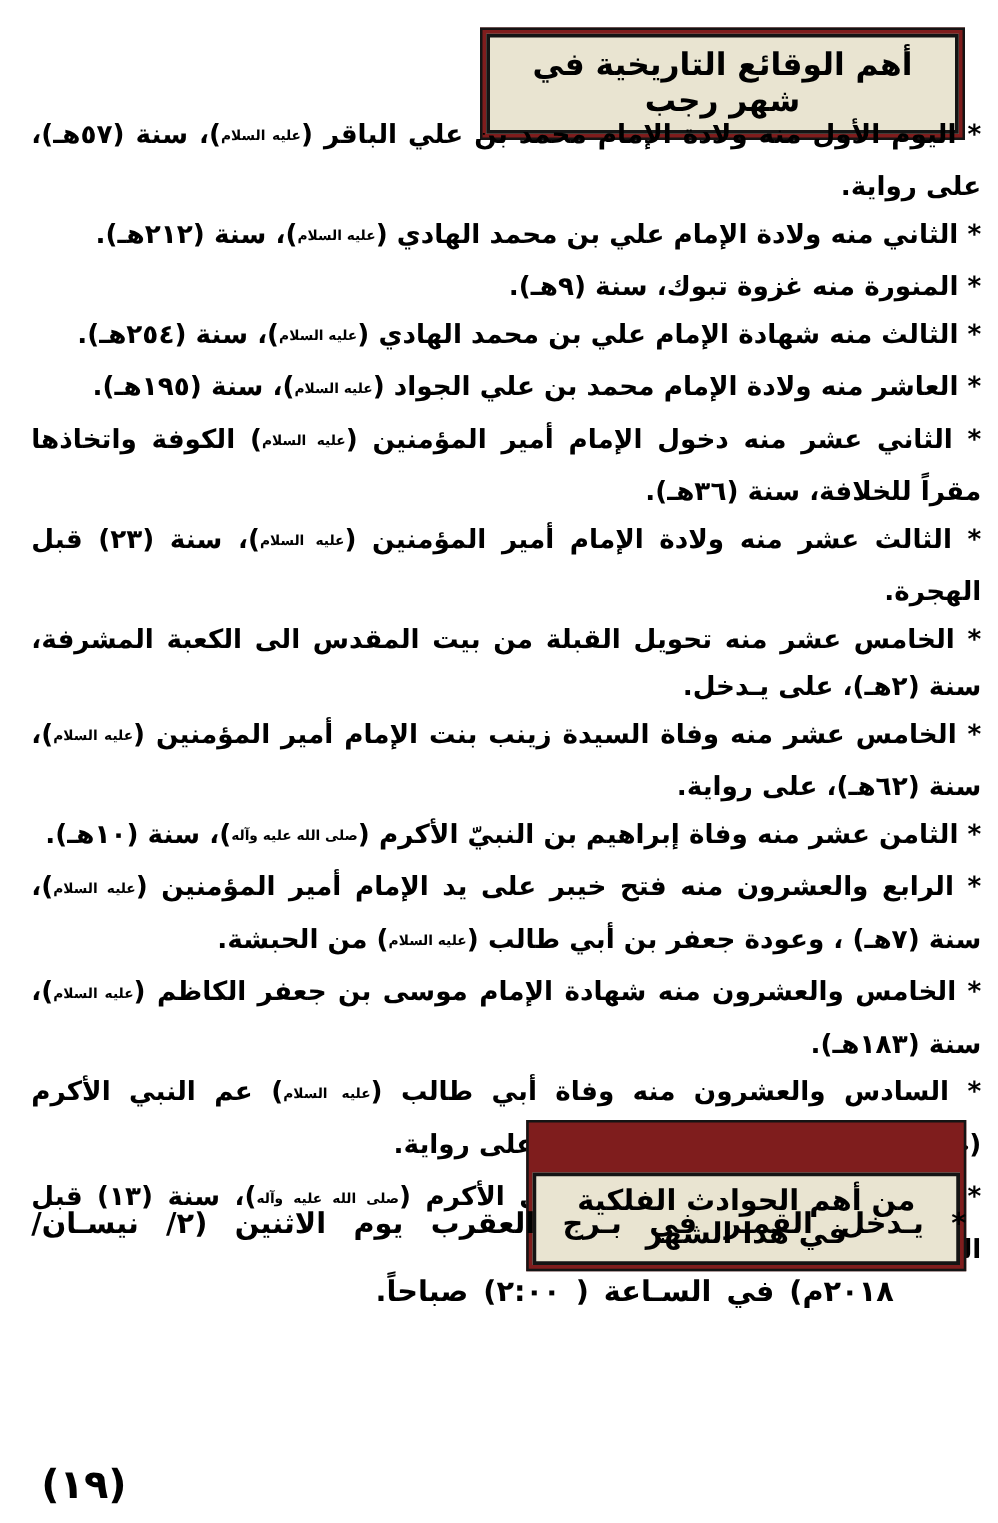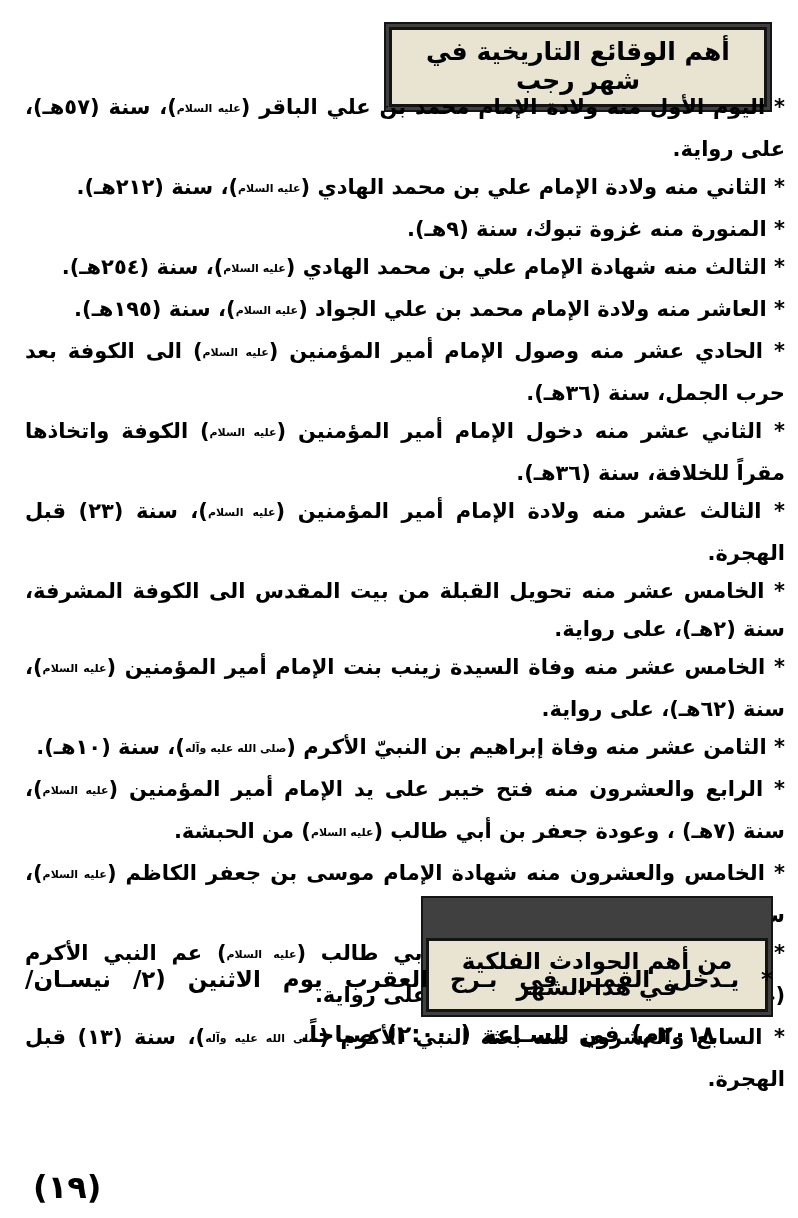--- a/index.html
+++ b/index.html
@@ -12,21 +12,21 @@
     color: #000000;
     direction: rtl;
     font-family: "DejaVu Sans", sans-serif;
     font-weight: bold;
     overflow: hidden;
   }
   .title-box {
     position: absolute;
     box-sizing: border-box;
     border: 2px solid #141414;
-    background: #404040;           
+    background: #7f1d1d;           
     padding: 3px;
   }
   .title-box .inner {
     border: 3px solid #141414;
     background: #e9e4d1;           
     text-align: center;
     padding: 7px 10px 9px 10px;
   }
   .box-history { top: 22px; right: 26px; width: 388px; }
   .box-history .inner { font-size: 25px; }
@@ -82,24 +82,23 @@
   <div class="title-box box-history">
     <div class="inner">أهم الوقائع التاريخية في شهر رجب</div>
   </div>
 
   <div class="history-list">
     <p class="txt">* اليوم الأول منه ولادة الإمام محمد بن علي الباقر (<span class="honorific">عليه السلام</span>)، سنة (٥٧هـ)، على رواية.</p>
     <p class="txt">* الثاني منه ولادة الإمام علي بن محمد الهادي (<span class="honorific">عليه السلام</span>)، سنة (٢١٢هـ).</p>
     <p class="txt">* المنورة منه غزوة تبوك، سنة (٩هـ).</p>
     <p class="txt">* الثالث منه شهادة الإمام علي بن محمد الهادي (<span class="honorific">عليه السلام</span>)، سنة (٢٥٤هـ).</p>
     <p class="txt">* العاشر منه ولادة الإمام محمد بن علي الجواد (<span class="honorific">عليه السلام</span>)، سنة (١٩٥هـ).</p>
-    <p class="txt">* الحادي عشر منه وصول الإمام أمير المؤمنين (<span class="honorific">عليه السلام</span>) الى الكوفة بعد حرب الجمل، سنة (٣٦هـ).</p>
     <p class="txt">* الثاني عشر منه دخول الإمام أمير المؤمنين (<span class="honorific">عليه السلام</span>) الكوفة واتخاذها مقراً للخلافة، سنة (٣٦هـ).</p>
     <p class="txt">* الثالث عشر منه ولادة الإمام أمير المؤمنين (<span class="honorific">عليه السلام</span>)، سنة (٢٣) قبل الهجرة.</p>
-    <p class="txt">* الخامس عشر منه تحويل القبلة من بيت المقدس الى الكوفة المشرفة، سنة (٢هـ)، على رواية.</p>
+    <p class="txt">* الخامس عشر منه تحويل القبلة من بيت المقدس الى الكعبة المشرفة، سنة (٢هـ)، على يـدخل.</p>
     <p class="txt">* الخامس عشر منه وفاة السيدة زينب بنت الإمام أمير المؤمنين (<span class="honorific">عليه السلام</span>)، سنة (٦٢هـ)، على رواية.</p>
     <p class="txt">* الثامن عشر منه وفاة إبراهيم بن النبيّ الأكرم (<span class="honorific">صلى الله عليه وآله</span>)، سنة (١٠هـ).</p>
     <p class="txt">* الرابع والعشرون منه فتح خيبر على يد الإمام أمير المؤمنين (<span class="honorific">عليه السلام</span>)، سنة (٧هـ) ، وعودة جعفر بن أبي طالب (<span class="honorific">عليه السلام</span>) من الحبشة.</p>
     <p class="txt">* الخامس والعشرون منه شهادة الإمام موسى بن جعفر الكاظم (<span class="honorific">عليه السلام</span>)، سنة (١٨٣هـ).</p>
     <p class="txt">* السادس والعشرون منه وفاة أبي طالب (<span class="honorific">عليه السلام</span>) عم النبي الأكرم (<span class="honorific">صلى الله عليه وآله</span>)، سنة (٣) قبل الهجرة، على رواية.</p>
     <p class="txt">* السابع والعشرون منه بعثة النبي الأكرم (<span class="honorific">صلى الله عليه وآله</span>)، سنة (١٣) قبل الهجرة.</p>
   </div>
 
   <div class="title-box box-astro">
     <div class="inner">من أهم الحوادث الفلكية في هذا الشهر</div>

